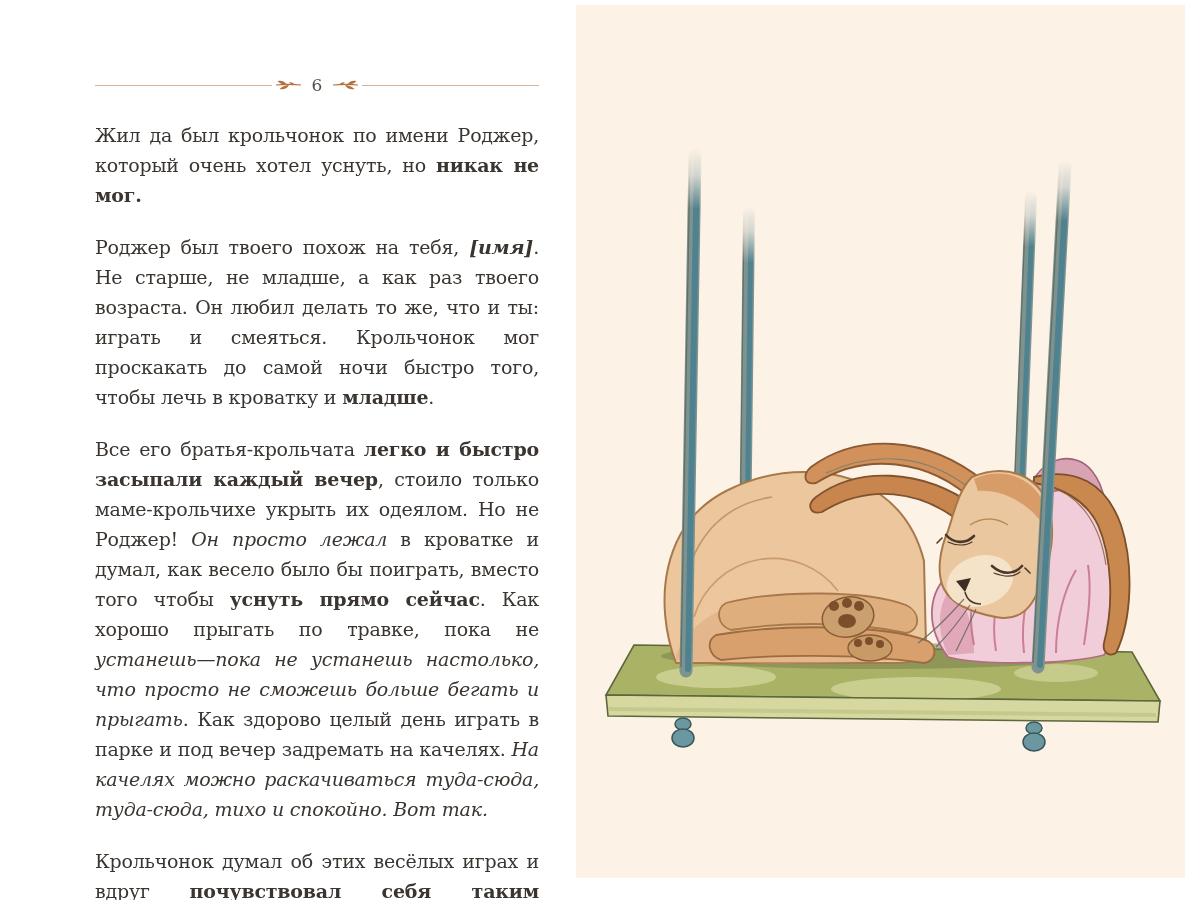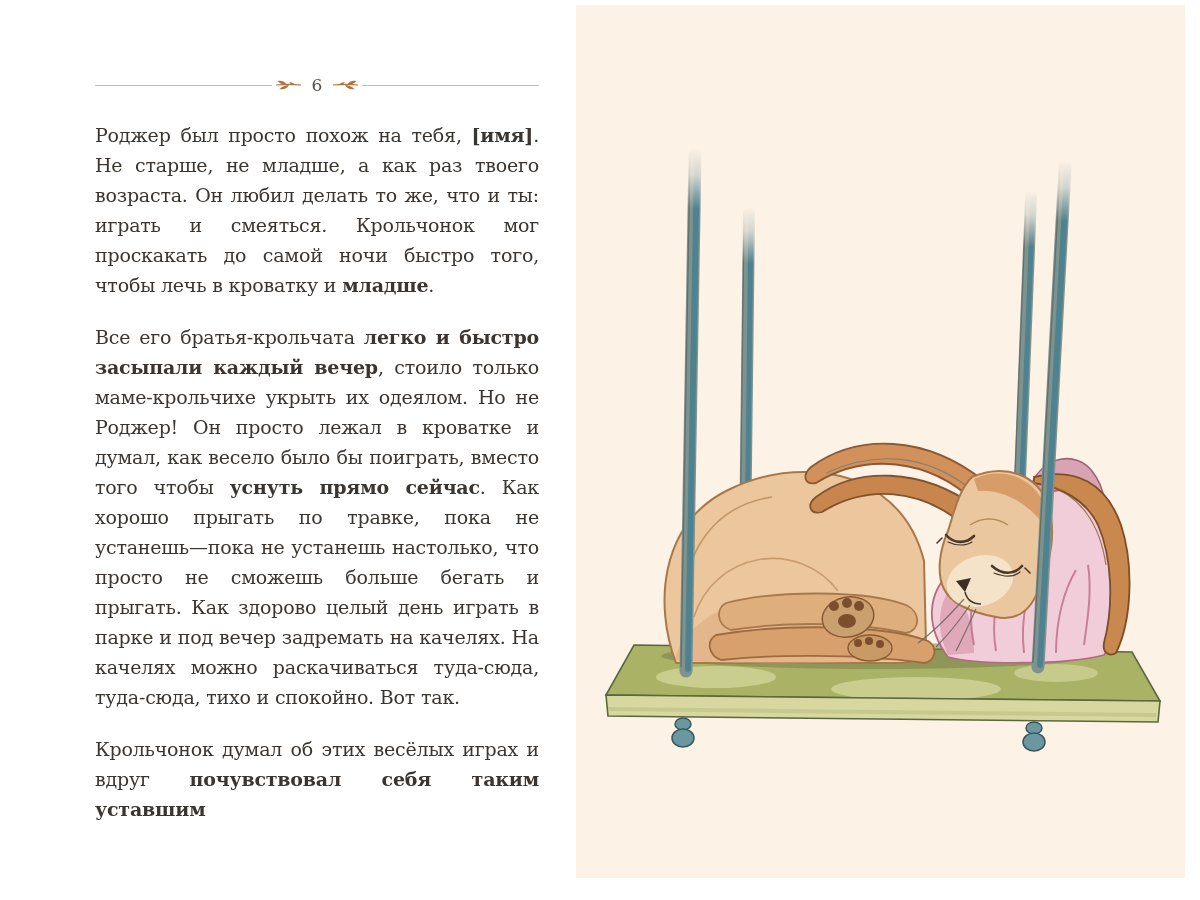--- a/index.html
+++ b/index.html
@@ -13,22 +13,22 @@
   .rule{flex:1;height:1px;background:#d9b49b;}
   .orn{width:26px;height:12px;margin:0 4px;flex:0 0 auto;}
   .orn.flip{transform:scaleX(-1);}
   .pagenum{font-size:17px;color:#54504a;margin:0 6px;line-height:1;}
   .bodytext p{
     margin:0 0 22px 0;font-size:19px;line-height:30px;color:#3a3530;
     text-align:justify;letter-spacing:-0.2px;
   }
   .bodytext p:last-child{margin-bottom:0;}
   .b{font-weight:bold;}
-  .i{}
-  .bi{font-weight:bold;}
+  .i{font-style:italic;}
+  .bi{font-weight:bold;font-style:italic;}
   
   .illus-panel{
     position:absolute;left:576px;top:5px;width:609px;height:873px;
     background:#fdf2e6;
   }
   .illus-panel svg{display:block;width:100%;height:100%;}
 </style>
 </head>
 <body>
 
@@ -48,22 +48,23 @@
       <svg class="orn flip" viewBox="0 0 26 12">
         <path d="M0,6 C8,5.2 16,5.2 25,6" stroke="#b5713d" stroke-width="1.1" fill="none"></path>
         <path d="M11,6 C9,2.5 5,1 1.5,2.2 C4.5,5 8,6 11,6 Z" fill="#b5713d"></path>
         <path d="M13,6 C11,9.8 7,11 3.5,10 C6.5,7.2 10,6 13,6 Z" fill="#b5713d"></path>
         <path d="M19,6 C17.5,3.6 15,2.8 13.2,3.5 C15,5.3 17,6 19,6 Z" fill="#b5713d"></path>
       </svg>
       <div class="rule"></div>
     </div>
 
     <div class="bodytext">
+      <p><span class="r">Жил да был крольчонок по имени Роджер, который очень хотел уснуть, но </span><span class="b">никак не мог.</span></p>
 
-      <p><span class="r">Роджер был просто похож на тебя, </span><span class="bi">[имя]</span><span class="r">. Не старше, не младше, а как раз твоего возраста. Он любил делать то же, что и ты: играть и смеяться. Крольчонок мог проскакать до самой ночи быстро того, чтобы лечь в кроватку и </span><span class="b">младше</span><span class="r">.</span></p>
+      <p><span class="r">Роджер был твоего похож на тебя, </span><span class="bi">[имя]</span><span class="r">. Не старше, не младше, а как раз твоего возраста. Он любил делать то же, что и ты: играть и смеяться. Крольчонок мог проскакать до самой ночи быстро того, чтобы лечь в кроватку и </span><span class="b">младше</span><span class="r">.</span></p>
 
       <p><span class="r">Все его братья-крольчата </span><span class="b">легко и быстро засыпали каждый вечер</span><span class="r">, стоило только маме-крольчихе укрыть их одеялом. Но не Роджер! </span><span class="i">Он просто лежал</span><span class="r"> в кроватке и думал, как весело было бы поиграть, вместо того чтобы </span><span class="b">уснуть прямо сейчас</span><span class="r">. Как хорошо прыгать по травке, пока не </span><span class="i">устанешь—пока не устанешь настолько, что просто не сможешь больше бегать и прыгать</span><span class="r">. Как здорово целый день играть в парке и под вечер задремать на качелях. </span><span class="i">На качелях можно раскачиваться туда-сюда, туда-сюда, тихо и спокойно. Вот так.</span></p>
 
       <p><span class="r">Крольчонок думал об этих весёлых играх и вдруг </span><span class="b">почувствовал себя таким уставшим</span></p>
     </div>
   </div>
 
   <div class="illus-panel">
     <svg viewBox="0 0 609 873">
       <defs>

